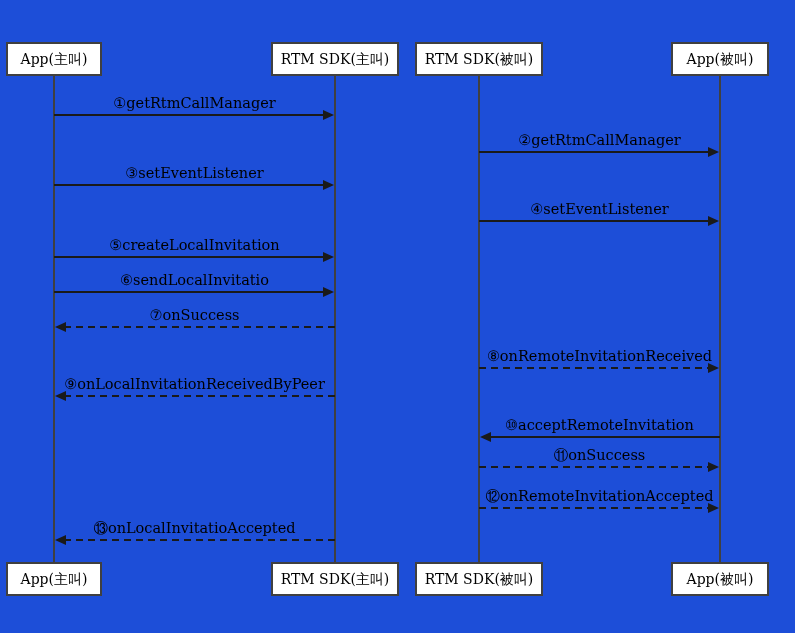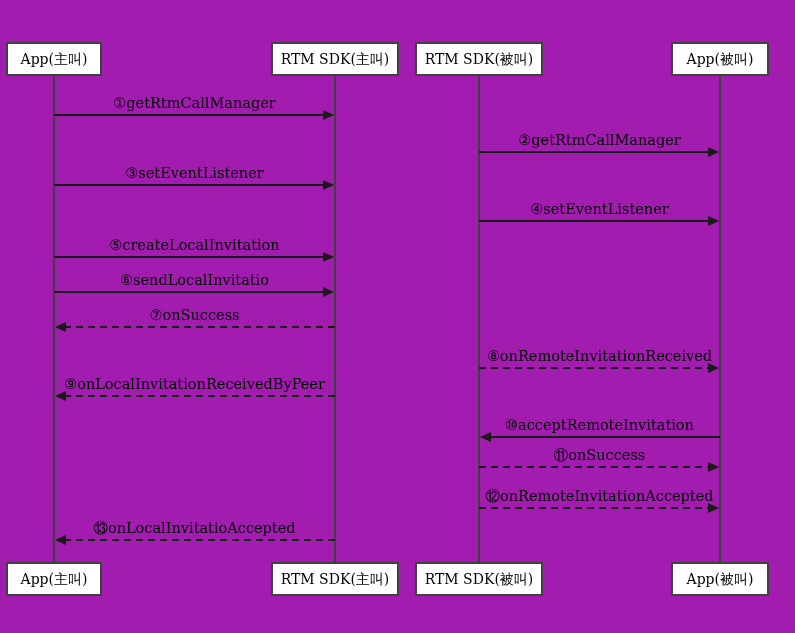--- a/index.html
+++ b/index.html
@@ -7,21 +7,21 @@
     padding: 0;
     background: #ffffff;
   }
   body {
     font-family: "DejaVu Serif", serif;
   }
   #diagram-root {
     position: relative;
     width: 795px;
     height: 633px;
-    background: #a21caf;
+    background: #1d4ed8;
     overflow: hidden;
   }
   #seq-svg {
     position: absolute;
     left: 0;
     top: 0;
     width: 795px;
     height: 633px;
   }
   .lifeline-box {

